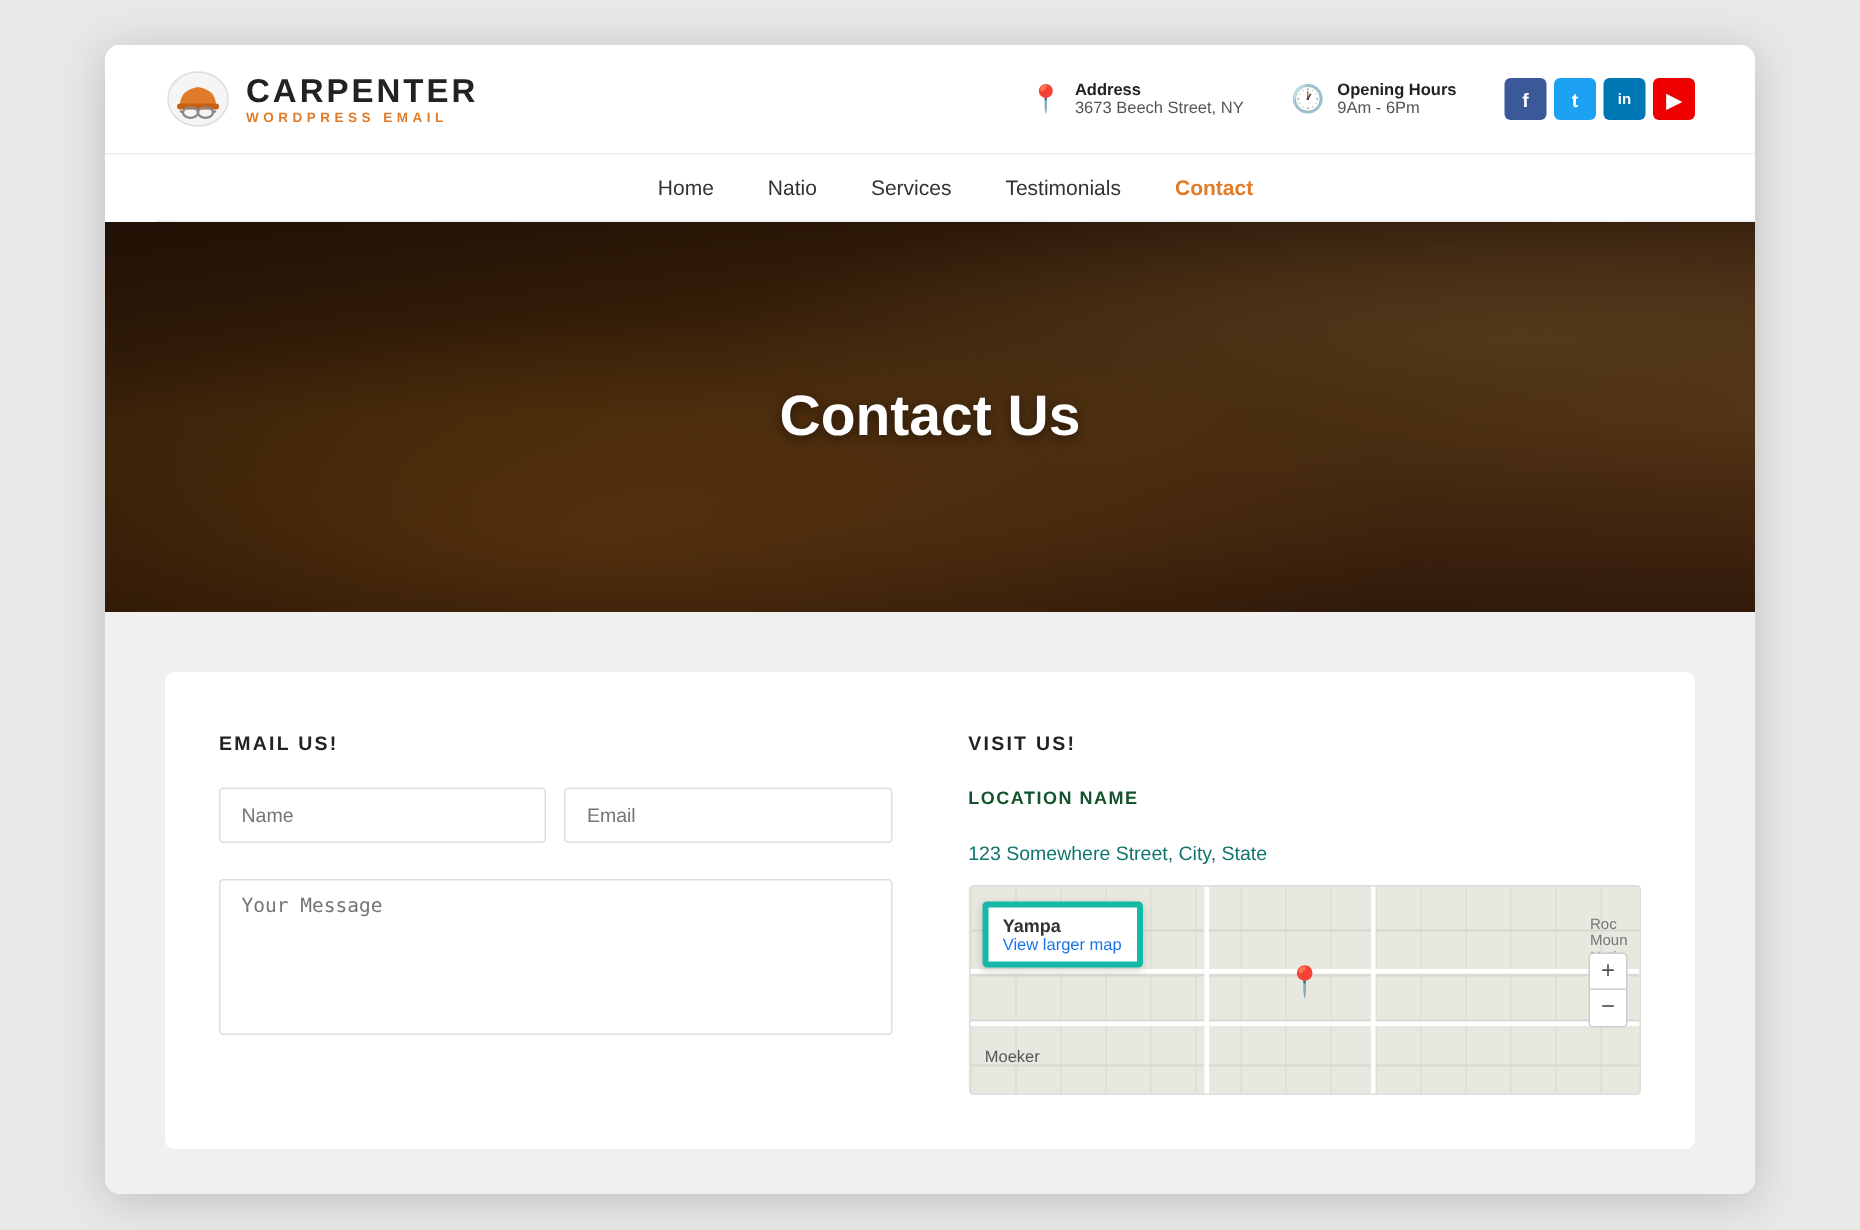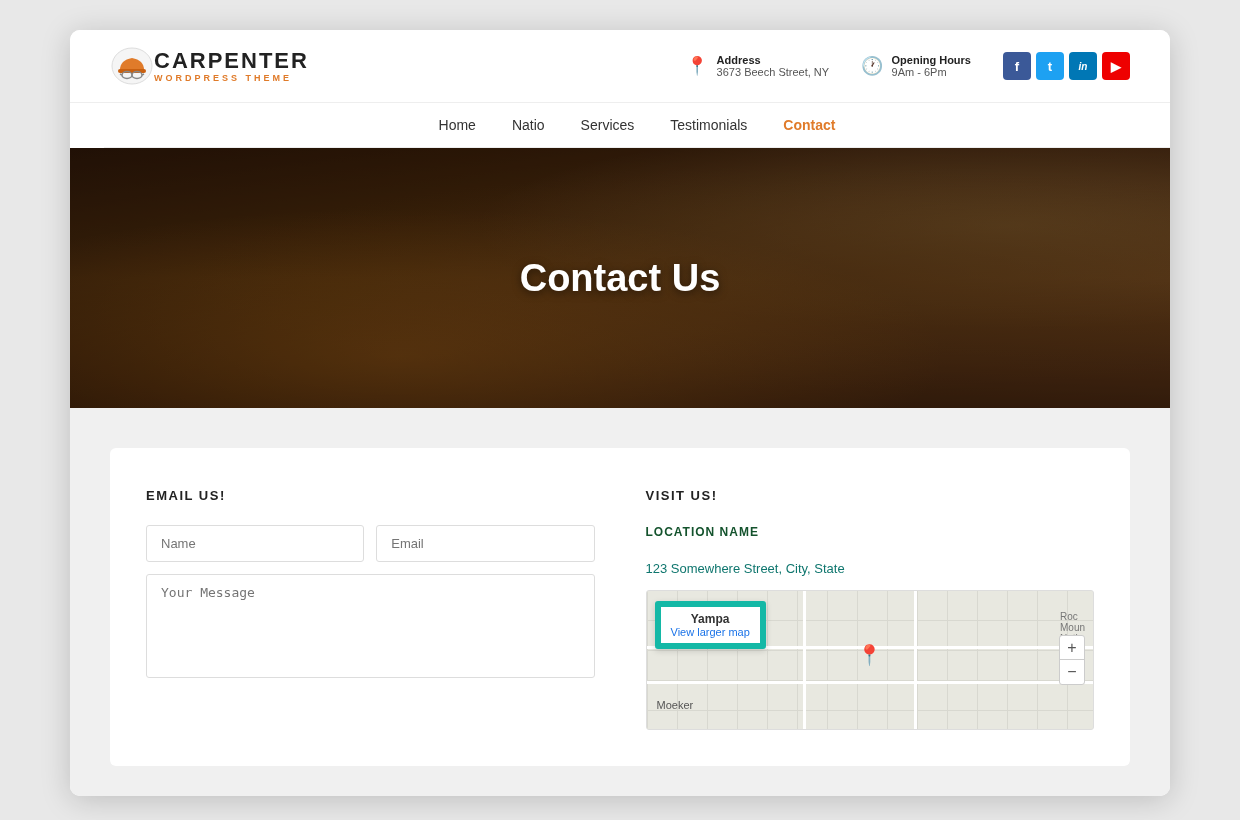--- a/index.html
+++ b/index.html
@@ -25,21 +25,21 @@
       display: flex;
       align-items: center;
       justify-content: space-between;
       padding: 14px 40px;
       border-bottom: 1px solid #eee;
       background: #fff;
     }
     .logo-area {
       display: flex;
       align-items: center;
-      gap: 0;
+      gap: 10px;
     }
     .logo-icon {
       width: 44px;
       height: 44px;
     }
     .logo-text-wrap {
       display: flex;
       flex-direction: column;
     }
     .logo-title {
@@ -184,21 +184,21 @@
     .section-heading {
       font-size: 13px;
       font-weight: 800;
       letter-spacing: 1.5px;
       color: #222;
       margin-bottom: 22px;
     }
     .form-row {
       display: flex;
       gap: 12px;
-      margin-bottom: 12px;
+      margin-bottom: 24px;
     }
     .form-input {
       flex: 1;
       padding: 10px 14px;
       border: 1px solid #ddd;
       border-radius: 3px;
       font-size: 13px;
       color: #aaa;
       outline: none;
       background: #fff;
@@ -269,26 +269,25 @@
       left: 50%;
       top: 55%;
       transform: translate(-50%, -100%);
       color: #888;
     }
     .map-tooltip {
       position: absolute;
       top: 10px;
       left: 8px;
       background: #fff;
-      border: 6px solid #14b8a6;
+      border: 4px solid #14b8a6;
       border-radius: 3px;
       padding: 5px 10px;
       font-size: 12px;
       box-shadow: 0 2px 6px rgba(0,0,0,0.15);
-      text-align: center;
     }
     .map-tooltip-title {
       font-weight: 700;
       color: #333;
       font-size: 12px;
     }
     .map-tooltip-link {
       font-size: 11px;
       color: #1a73e8;
     }
@@ -338,21 +337,21 @@
         <rect x="8" y="25" width="28" height="4" rx="2" fill="#c96010"></rect>
 
         <ellipse cx="17" cy="31" rx="5" ry="3.5" fill="none" stroke="#888" stroke-width="1.5"></ellipse>
         <ellipse cx="27" cy="31" rx="5" ry="3.5" fill="none" stroke="#888" stroke-width="1.5"></ellipse>
         <line x1="22" y1="31" x2="22" y2="31" stroke="#888" stroke-width="1.5"></line>
         <line x1="12" y1="31" x2="10" y2="30" stroke="#888" stroke-width="1.5"></line>
         <line x1="32" y1="31" x2="34" y2="30" stroke="#888" stroke-width="1.5"></line>
       </svg>
       <div class="logo-text-wrap">
         <span class="logo-title">CARPENTER</span>
-        <span class="logo-sub">WORDPRESS THEME</span>
+        <span class="logo-sub">WORDPRESS EMAIL</span>
       </div>
     </div>
 
     <div class="header-info">
       <div class="info-item">
         <span class="info-icon location">📍</span>
         <div>
           <div class="info-label">Address</div>
           <div class="info-value">3673 Beech Street, NY</div>
         </div>
@@ -360,21 +359,21 @@
       <div class="info-item">
         <span class="info-icon clock">🕐</span>
         <div>
           <div class="info-label">Opening Hours</div>
           <div class="info-value">9Am - 6Pm</div>
         </div>
       </div>
       <div class="social-icons">
         <a class="social-btn fb">f</a>
         <a class="social-btn tw">t</a>
-        <a class="social-btn li" style="font-size:10px;font-style:italic;">in</a>
+        <a class="social-btn li" style="font-size:10px;">in</a>
         <a class="social-btn yt">▶</a>
       </div>
     </div>
   </header>
 
   <nav class="site-nav">
     <a class="nav-link">Home</a>
     <a class="nav-link">Natio</a>
     <a class="nav-link">Services</a>
     <a class="nav-link">Testimonials</a>

